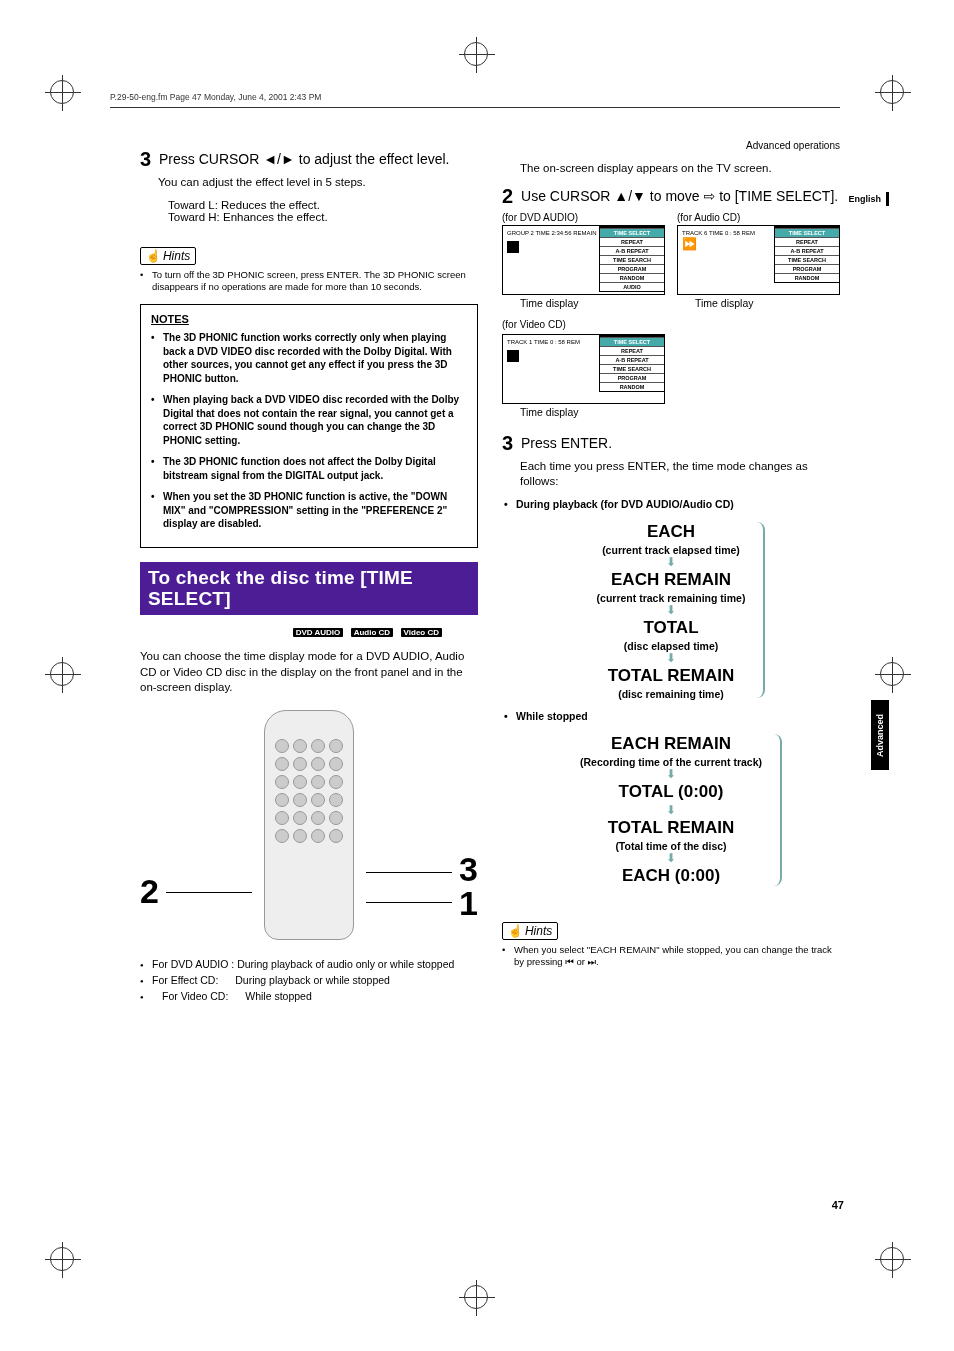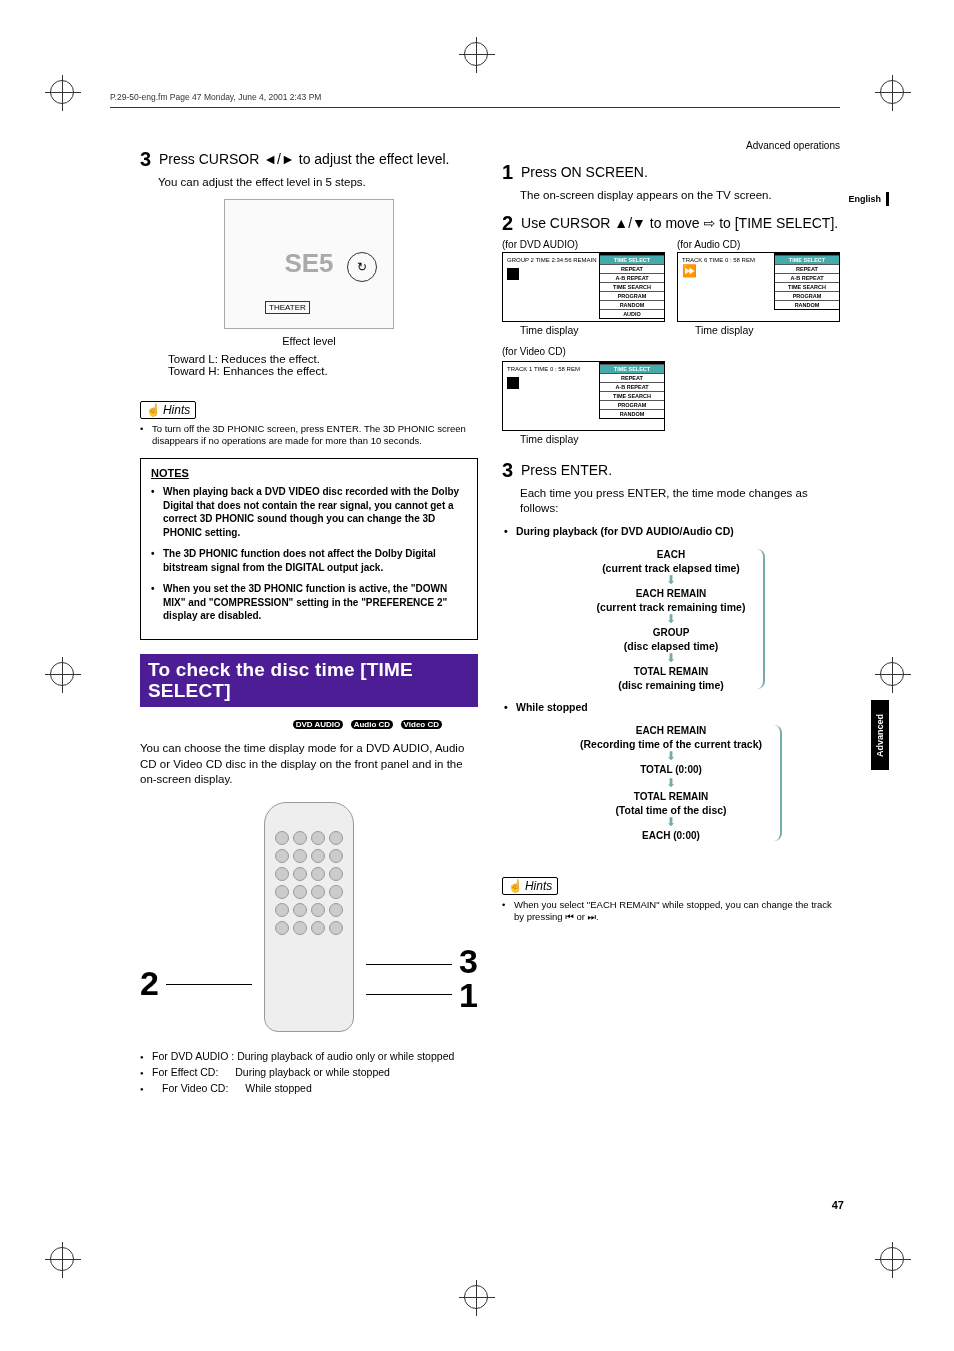--- a/index.html
+++ b/index.html
@@ -53,21 +53,21 @@
   h2.section {
     background: #4c1d95; color: #fff;
     font-family: "Arial Narrow", Arial, sans-serif;
     font-weight: bold; font-size: 19px; letter-spacing: .2px;
     padding: 6px 8px; margin: 14px 0 6px; line-height: 1.1;
   }
   .badges { text-align: right; margin: 4px 36px 10px 0; }
   .badge {
     display: inline-block; background:#000; color:#fff;
     font-size: 8px; line-height: 9px; font-weight: bold;
-    padding: 0 3px; border-radius: 6px; margin-left: 3px; text-align:center;
+    padding: 0 3px; border-radius: 1px; margin-left: 3px; text-align:center;
   }
   .hints-label {
     display:inline-block; border:1px solid #000; border-radius: 2px;
     padding: 1px 5px; font-style: italic; font-size: 12px; margin-top: 24px;
   }
   .hints-label::before { content:"☝"; font-style: normal; margin-right:2px; }
   .hint-item { font-size: 10.5px; margin: 4px 0 4px 0; padding-left: 12px; position: relative; line-height:1.35;}
   .hint-item::before { content:"•"; position:absolute; left:0; }
   .hint-small { font-size: 9.5px; }
   .notes-box { border:1px solid #000; padding: 8px 10px; margin-top: 10px; }
@@ -135,21 +135,21 @@
     position:absolute; top:-7px; right:-1px; width:66px;
     border:1px solid #000;
   }
   .osd-menu .hdr { background:#000; color:#fff; font-weight:bold; padding:1px 2px; text-align:center; font-size:6px;}
   .osd-menu .row { border-top:1px solid #555; text-align:center; padding:1px; font-size:5.5px; font-weight:bold;}
   .osd-menu .row.hl { background:#4aa; color:#fff;}
   .osd-info { font-size:6px; line-height:1.2; }
   .osd-square { width:12px; height:12px; background:#000; display:inline-block; margin-top:4px;}
   .time-disp { font-size:10.5px; margin:2px 0 6px 18px;}
   .cycle { text-align:center; margin:6px 0;}
-  .cycle .t { font-size:10px; font-weight:bold; margin:2px 0;}
+  .cycle .t { font-size:17px; font-weight:bold; margin:2px 0;}
   .cycle .s      { font-size:10.5px; font-weight:bold;}
   .cycle .arrow  { color:#7aa; font-size:12px; line-height:1;}
   .cycle-frame {
     position:relative; display:inline-block; padding: 4px 24px;
   }
   .cycle-frame::after {
     content:""; position:absolute; right:4px; top:6px; bottom:6px;
     width:10px; border-right:2px solid #7aa; border-radius: 0 8px 8px 0;
   }
   .bullet-plain { font-size:10.5px; font-weight:bold; padding-left:14px; position:relative; margin:6px 0 2px;}
@@ -189,36 +189,29 @@
 <div class="page-num">47</div>
 
 <div class="page">
 
   <div class="col">
     <div class="step-title">
       <span class="big-num">3</span>
       <span>Press CURSOR ◄/► to adjust the effect level.</span>
     </div>
     <div class="step-sub">You can adjust the effect level in 5 steps.</div>
-    <div class="illus">
-      <div class="phonic-box">
-        <span class="se5">SE5</span>
-        <span class="theater">THEATER</span>
-        <span class="arrow">↻</span>
-      </div>
-      <div class="caption">Effect level</div>
-    </div>
     <div class="toward">Toward L:  Reduces the effect.</div>
     <div class="toward">Toward H:  Enhances the effect.</div>
 
     <div class="hints-label">Hints</div>
     <div class="hint-item hint-small">To turn off the 3D PHONIC screen, press ENTER. The 3D PHONIC screen disappears if no operations are made for more than 10 seconds.</div>
 
     <div class="notes-box">
       <div class="notes-title">NOTES</div>
+      <div class="notes-item">The 3D PHONIC function works correctly only when playing back a DVD VIDEO disc recorded with the Dolby Digital. With other sources, you cannot get any effect if you press the 3D PHONIC button.</div>
       <div class="notes-item">When playing back a DVD VIDEO disc recorded with the Dolby Digital that does not contain the rear signal, you cannot get a correct 3D PHONIC sound though you can change the 3D PHONIC setting.</div>
       <div class="notes-item">The 3D PHONIC function does not affect the Dolby Digital bitstream signal from the DIGITAL output jack.</div>
       <div class="notes-item">When you set the 3D PHONIC function is active, the "DOWN MIX" and "COMPRESSION" setting in the "PREFERENCE 2" display are disabled.</div>
     </div>
 
     <h2 class="section">To check the disc time [TIME SELECT]</h2>
     <div class="badges">
       <span class="badge">DVD AUDIO</span>
       <span class="badge">Audio CD</span>
       <span class="badge">Video CD</span>
@@ -274,24 +267,20 @@
     </div>
     <div class="for-line" style="padding-left:22px">
       <span>For Video CD:</span>
       <span class="for-val" style="margin-left:14px">While stopped</span>
     </div>
   </div>
 
   <div class="col">
     <div class="breadcrumb">Advanced operations</div>
 
-    <div class="step-title">
-      <span class="big-num">1</span>
-      <span>Press ON SCREEN.</span>
-    </div>
     <div class="step-sub">The on-screen display appears on the TV screen.</div>
 
     <div class="step-title">
       <span class="big-num">2</span>
       <span>Use CURSOR ▲/▼ to move ⇨ to [TIME SELECT].</span>
     </div>
 
     <div class="osd-pair">
       <div class="osd-col">
         <div class="osd-label">(for DVD AUDIO)</div>
@@ -359,21 +348,21 @@
 
     <div class="bullet-plain">During playback (for DVD AUDIO/Audio CD)</div>
     <div class="cycle">
       <div class="cycle-frame">
         <div class="t">EACH</div>
         <div class="s">(current track elapsed time)</div>
         <div class="arrow">⬇</div>
         <div class="t">EACH REMAIN</div>
         <div class="s">(current track remaining time)</div>
         <div class="arrow">⬇</div>
-        <div class="t">GROUP</div>
+        <div class="t">TOTAL</div>
         <div class="s">(disc elapsed time)</div>
         <div class="arrow">⬇</div>
         <div class="t">TOTAL REMAIN</div>
         <div class="s">(disc remaining time)</div>
       </div>
     </div>
 
     <div class="bullet-plain">While stopped</div>
     <div class="cycle">
       <div class="cycle-frame">

